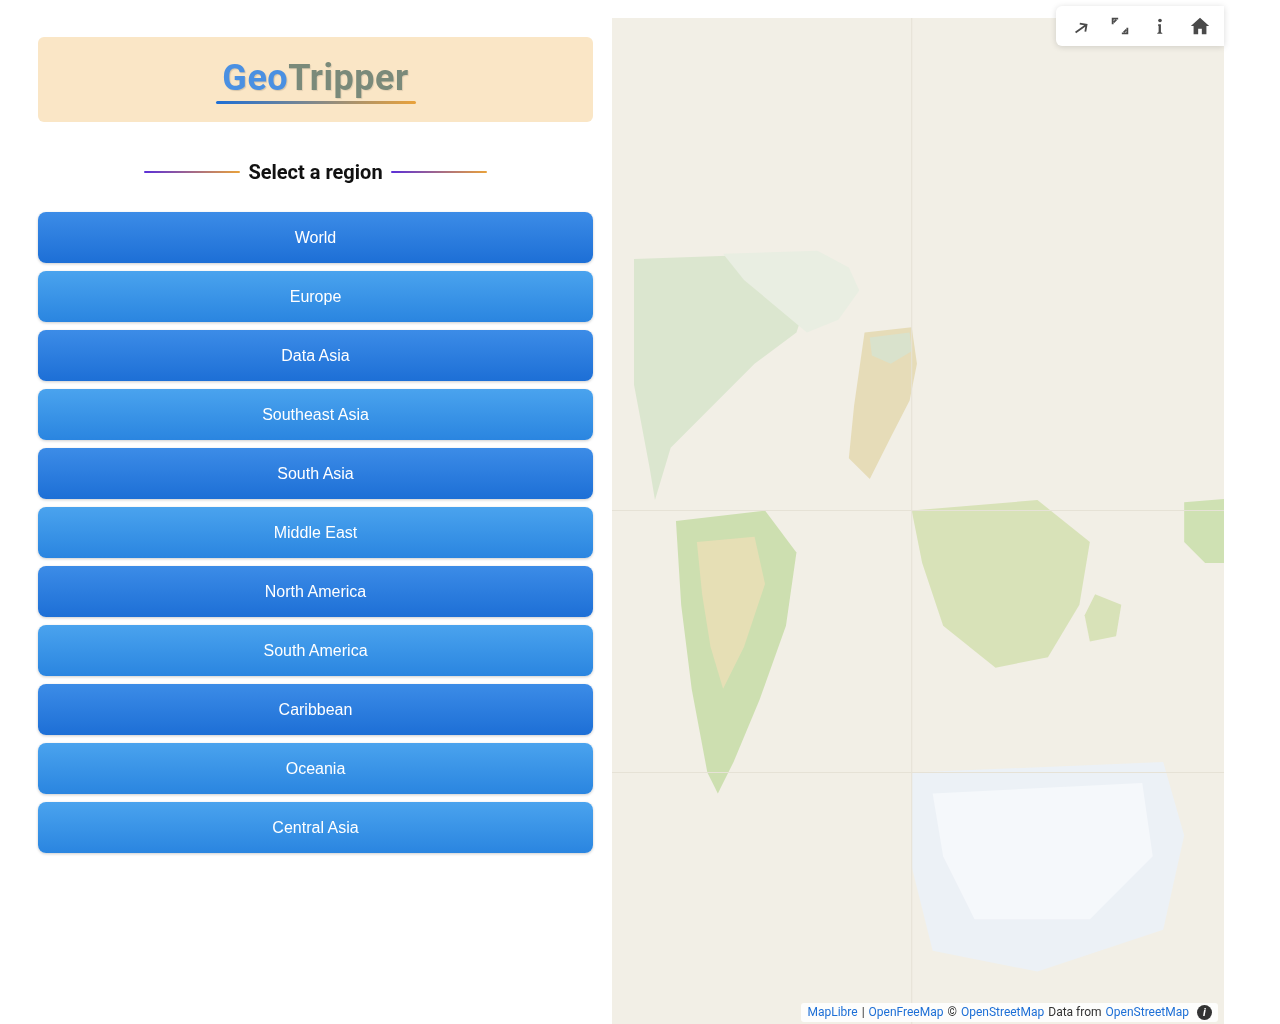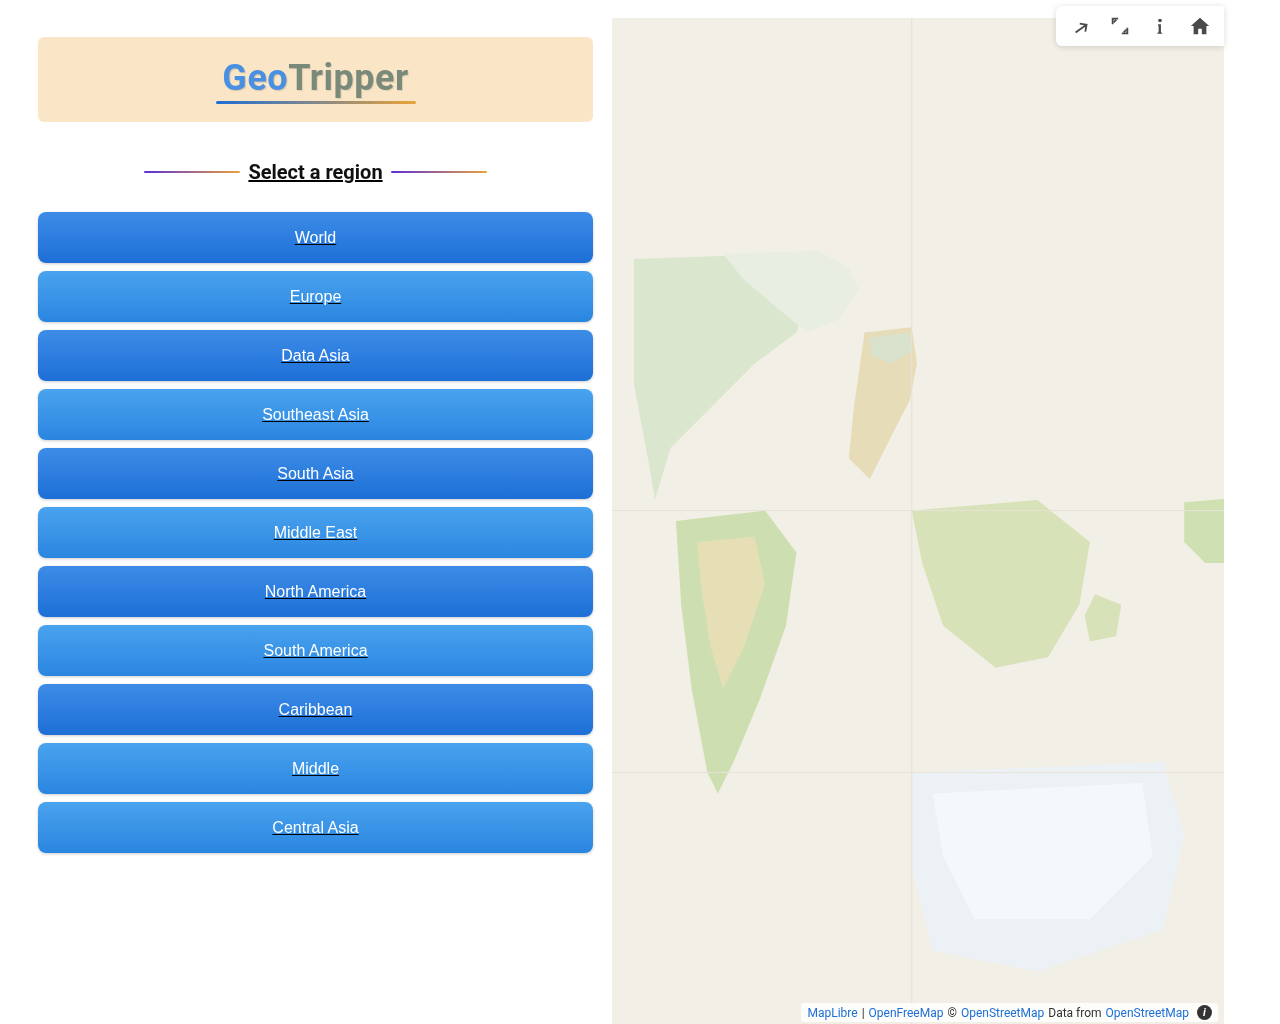--- a/index.html
+++ b/index.html
@@ -9,21 +9,20 @@
       width: 1280px;
       height: 1024px;
       overflow: hidden;
       position: relative;
     }
     .container {
       display: flex;
       width: 100%;
       height: 100%;
       padding-top: 18px;
-      text-decoration: underline;
     }
     .left-panel {
       width: 612px;
       padding: 19px 19px 0 38px;
       flex-shrink: 0;
     }
     .logo-box {
       background: #fae6c6;
       border-radius: 6px;
       padding: 20px 0 18px;
@@ -129,21 +128,20 @@
 
     .attribution {
       position: absolute;
       bottom: 2px;
       right: 6px;
       background: rgba(255,255,255,0.85);
       font-size: 12px;
       color: #333;
       padding: 2px 6px;
       display: flex;
-      align-items: center;
       gap: 4px;
       z-index: 5;
       border-radius: 3px;
     }
     .attribution a { color: #1d6fd6; text-decoration: none; }
     .attribution .sep { color: #333; }
     .attribution .plain { color: #333; }
     .attribution .info-circ {
       width: 15px; height: 15px; border-radius: 50%;
       background: #333; color: #fff; font-size: 11px; font-weight: 700;
@@ -173,21 +171,21 @@
     <div class="region-grid">
       <button class="region-btn">World</button>
       <button class="region-btn alt">Europe</button>
       <button class="region-btn">Data Asia</button>
       <button class="region-btn alt">Southeast Asia</button>
       <button class="region-btn">South Asia</button>
       <button class="region-btn alt">Middle East</button>
       <button class="region-btn">North America</button>
       <button class="region-btn alt">South America</button>
       <button class="region-btn">Caribbean</button>
-      <button class="region-btn alt">Middle</button>
+      <button class="region-btn alt">Oceania</button>
       <button class="region-btn alt">Central Asia</button>
     </div>
   </div>
 
   <div class="map-panel">
     <svg class="map-svg" viewBox="0 0 612 960" preserveAspectRatio="xMidYMid slice">
       <rect width="612" height="960" fill="#f2efe6"></rect>
 
       <path d="M35 230 L180 225 L190 255 L200 270 L190 300 L150 330 L110 370 L70 410 L55 460 L50 430 L35 350 Z" fill="#dbe6cf"></path>
       <path d="M120 225 L210 222 L240 238 L250 260 L230 288 L200 300 L170 275 L140 250 Z" fill="#e9eee2"></path>

